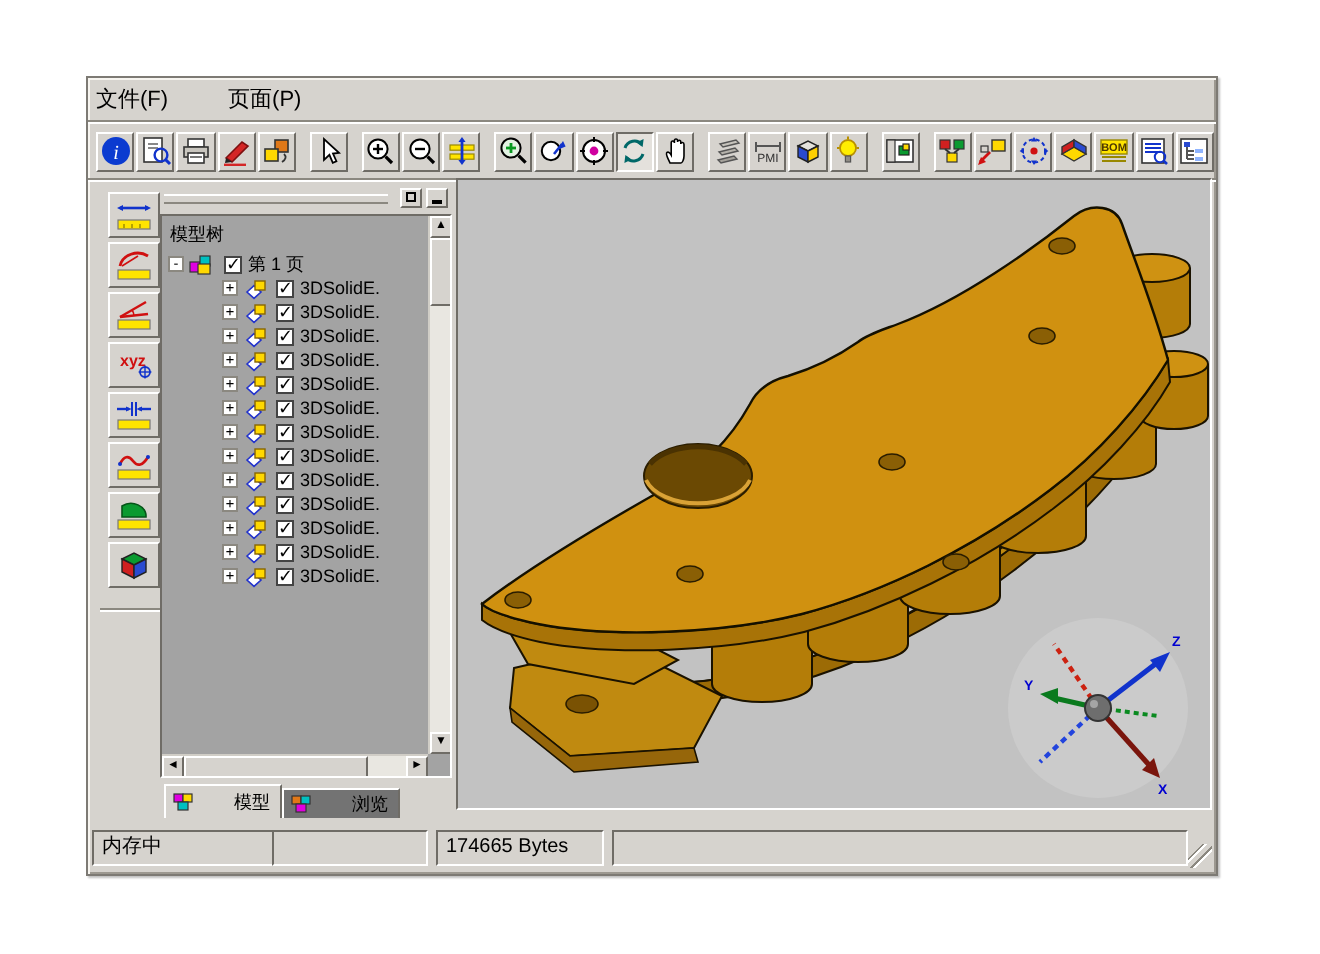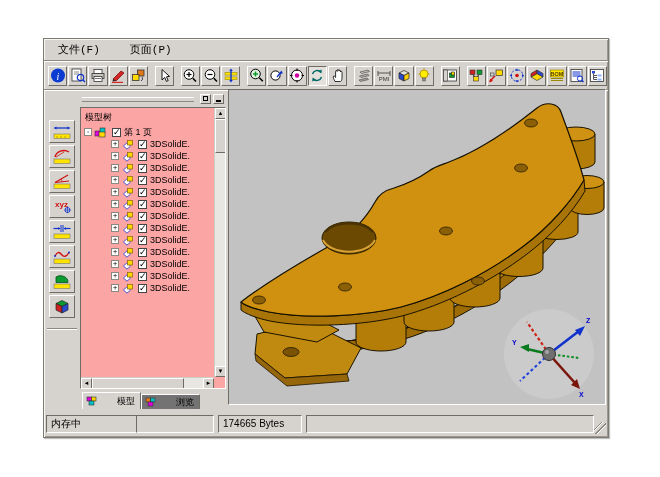--- a/index.html
+++ b/index.html
@@ -1,40 +1,40 @@
 <!DOCTYPE html>
 <html><head>
 <meta charset="utf-8">
 <style>
   html,body{margin:0;padding:0;background:#fff;width:660px;height:477px;font-family:"Liberation Sans","DejaVu Sans",sans-serif;}
   *{box-sizing:border-box;}
   .window{position:absolute;left:43px;top:38px;width:566px;height:400px;background:#d6d3ce;border:1px solid #7d7a74;box-shadow:inset 1px 1px 0 #f7f5f0,inset -1px -1px 0 #9c9890,1px 1px 1px rgba(0,0,0,.25);}
   .grooveh{height:2px;border-top:1px solid #8b8880;border-bottom:1px solid #fff;}
   
-  .menubar{height:21px;display:flex;align-items:center;padding-left:10px;gap:22px;font-size:11px;color:#000;font-family:Liberation Mono, monospace;}
+  .menubar{height:21px;display:flex;align-items:center;gap:22px;font-size:11px;color:#000;}
   .menu-item{padding:2px 4px;cursor:default;}
   
   .toolbar{height:27px;display:flex;align-items:center;padding-left:4px;}
   .tbtn{width:20px;height:20px;display:flex;align-items:center;justify-content:center;background:#d6d3ce;border:1px solid;border-color:#fff #6f6c66 #6f6c66 #fff;margin-right:1px;}
   .tbtn.pressed{border-color:#6f6c66 #fff #fff #6f6c66;background:#e4e1dc;}
   .tsep{width:6px;height:20px;}
   .tbtn svg{display:block;}
   
   .main{position:absolute;left:0;top:50px;right:0;bottom:26px;}
-  .lefttools{position:absolute;left:0;top:2px;width:36px;bottom:0;display:flex;flex-direction:column;align-items:center;padding-top:5px;margin-top:24px;}
+  .lefttools{position:absolute;left:0;top:2px;width:36px;bottom:0;display:flex;flex-direction:column;align-items:flex-end;padding-top:5px;}
   .lbtn{width:26px;height:23px;display:flex;align-items:center;justify-content:center;background:#d6d3ce;border:1px solid;border-color:#fff #6f6c66 #6f6c66 #fff;margin-bottom:2px;}
   .ltsep{width:30px;height:2px;border-top:1px solid #8b8880;border-bottom:1px solid #fff;margin-top:8px;}
   
   .treepanel{position:absolute;left:36px;top:4px;width:146px;bottom:2px;}
   .minititle{height:12px;display:flex;align-items:center;padding:0 2px;}
   .grip{flex:1;height:5px;border-top:1px solid #fff;border-bottom:1px solid #8b8880;margin-right:4px;}
   .mtbtn{width:11px;height:10px;background:#d6d3ce;border:1px solid;border-color:#fff #6f6c66 #6f6c66 #fff;margin-left:2px;position:relative;}
   .mtbtn .sq{position:absolute;left:2px;top:1px;width:5px;height:5px;border:1px solid #000;}
   .mtbtn .bar{position:absolute;left:2px;bottom:1px;width:5px;height:2px;background:#000;}
-  .treebox{position:absolute;left:0;top:14px;right:0;bottom:20px;background:#fca5a5;border:1px solid;border-color:#6f6c66 #fff #fff #6f6c66;overflow:hidden;}
+  .treebox{position:absolute;left:0;top:14px;right:0;bottom:20px;background:#a3a3a3;border:1px solid;border-color:#6f6c66 #fff #fff #6f6c66;overflow:hidden;}
   .treetitle{font-size:9px;padding:3px 0 2px 4px;color:#000;}
   .trow{display:flex;align-items:center;height:12px;font-size:9px;white-space:nowrap;color:#000;}
   .eb{width:8px;height:8px;border:1px solid #8b8880;background:#fff;font:7px "DejaVu Sans Mono",monospace;line-height:6px;text-align:center;margin-right:2px;flex:none;}
   .eb.open::after{content:"-";}
   .eb.closed::after{content:"+";}
   .cb{width:9px;height:9px;border:1px solid #444;background:#fff;margin:0 3px;flex:none;position:relative;}
   .cb::after{content:"✓";position:absolute;left:0px;top:-2px;font-size:9px;color:#000;}
   .ticon{margin-right:1px;flex:none;display:flex;}
   .vsb{position:absolute;right:0;top:0;bottom:11px;width:11px;background:#e9e7e1;border-left:1px solid #d0cdc6;}
   .hsb{position:absolute;left:0;right:11px;bottom:0;height:11px;background:#e9e7e1;border-top:1px solid #d0cdc6;display:flex;}

